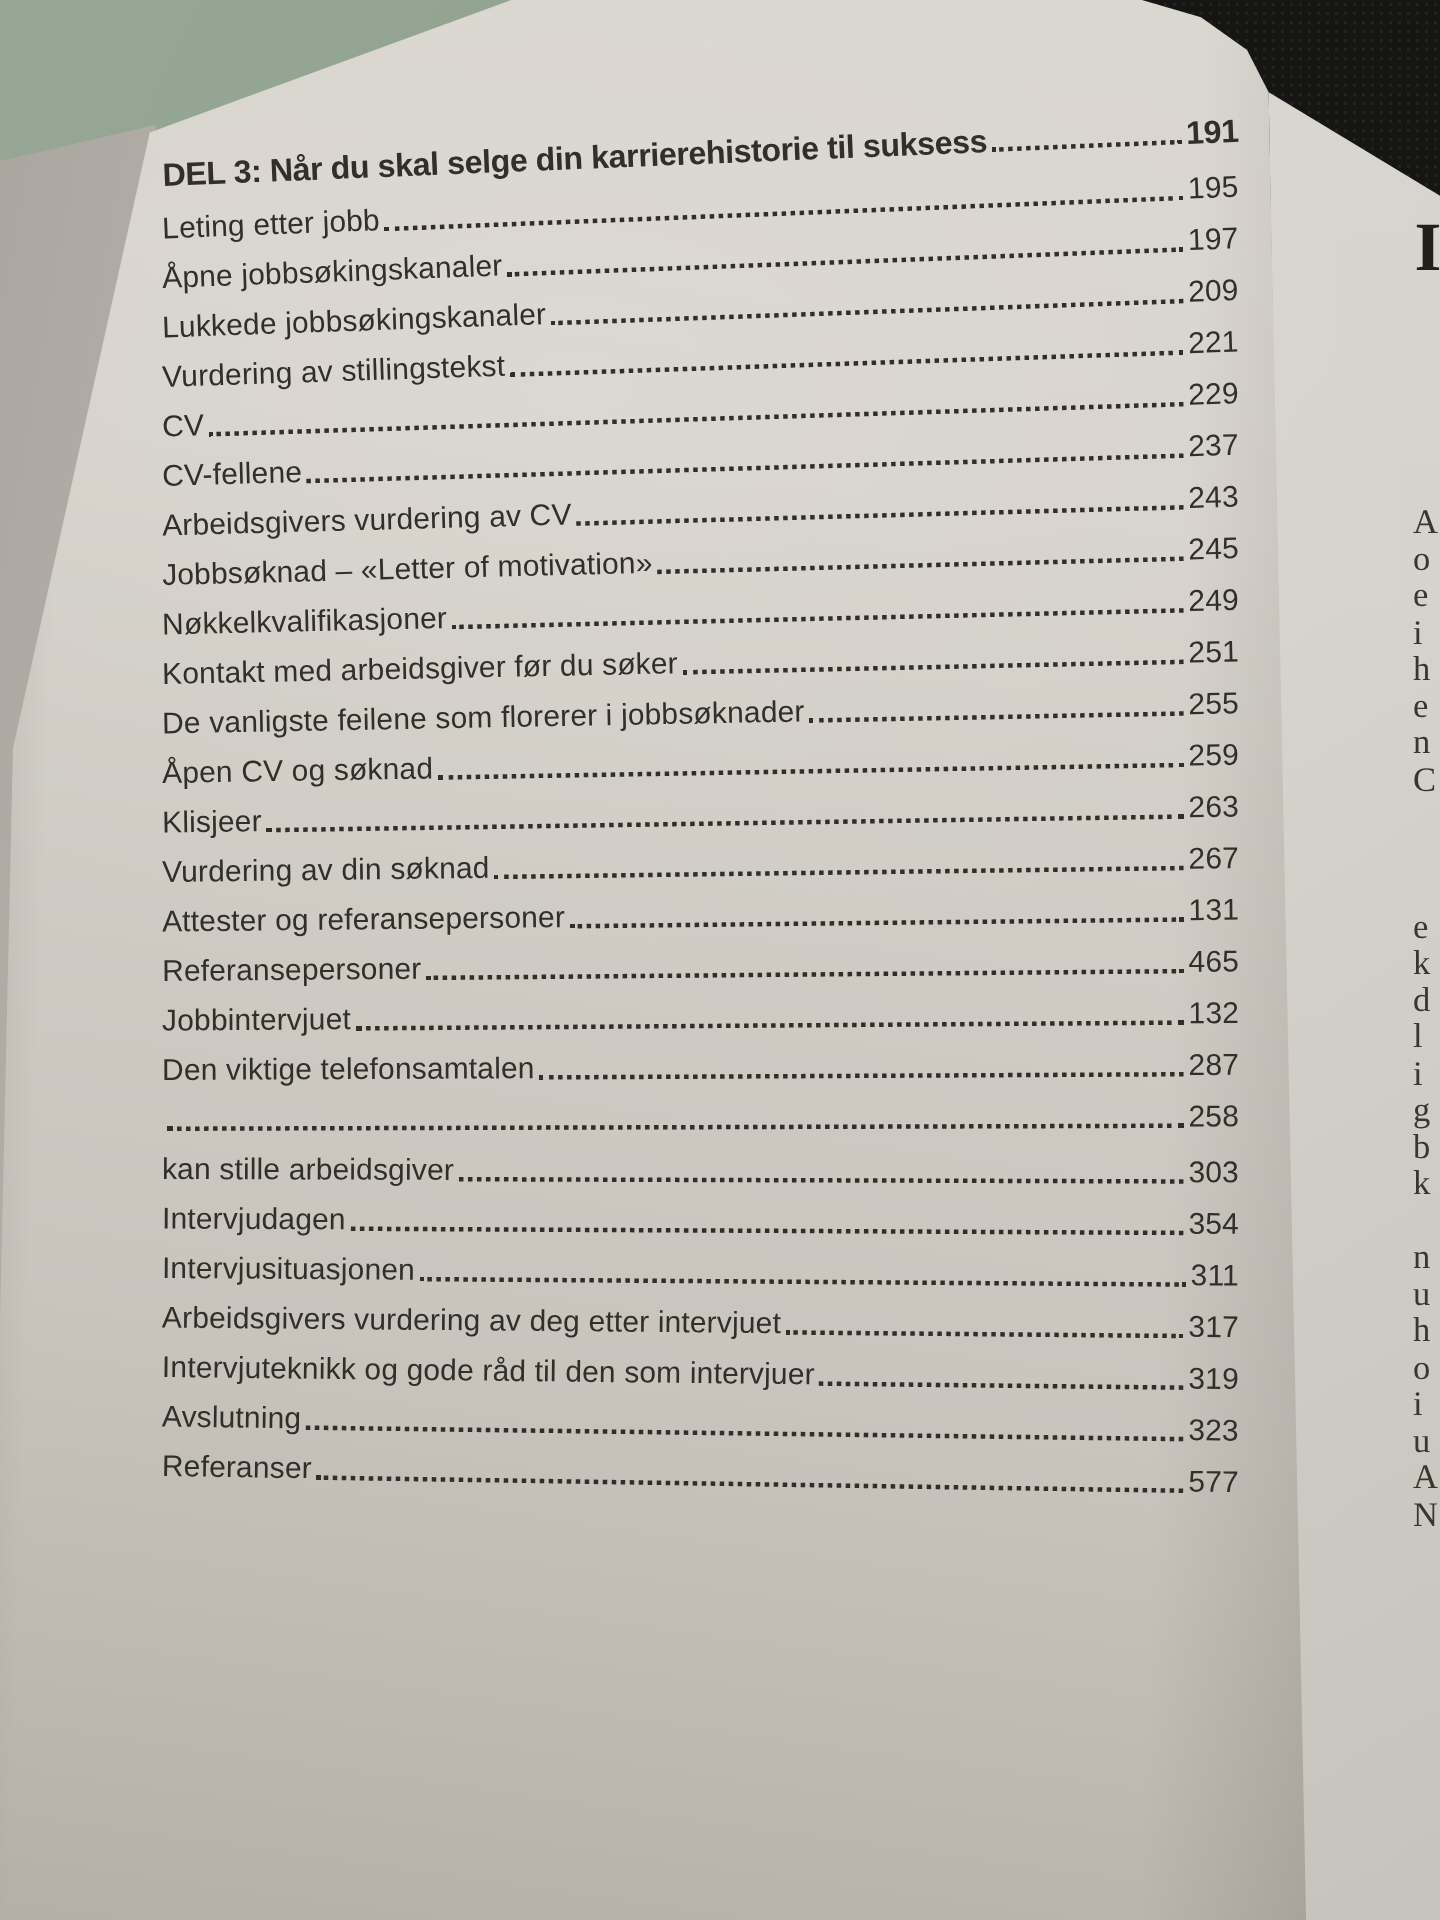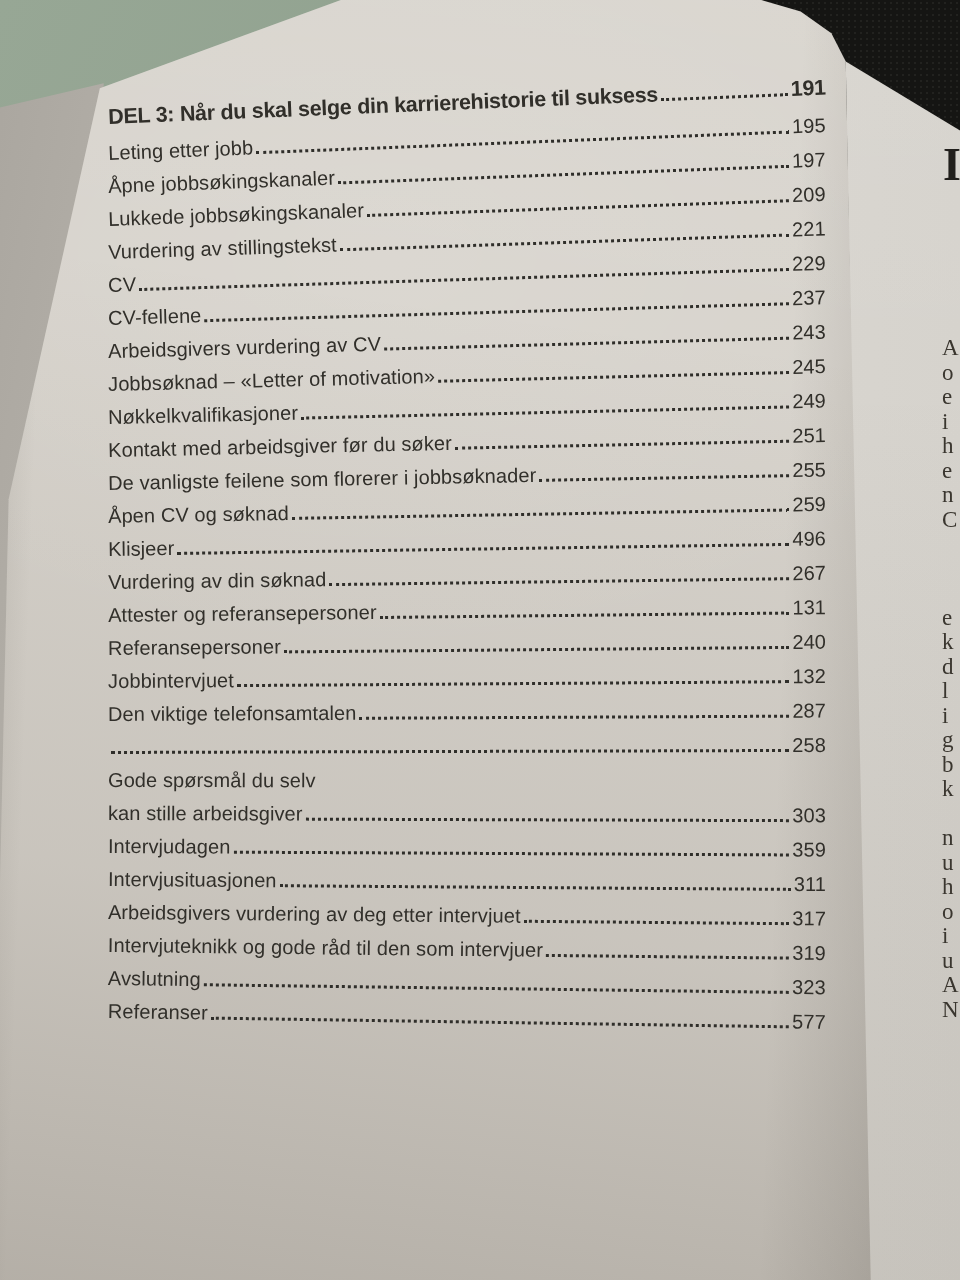--- a/index.html
+++ b/index.html
@@ -159,64 +159,60 @@
       <span class="toc-page">255</span>
     </div>
         <div class="toc-row" style="transform: rotate(-0.97deg);">
       <span class="toc-label">Åpen CV og søknad</span>
       <span class="toc-leader"></span>
       <span class="toc-page">259</span>
     </div>
         <div class="toc-row" style="transform: rotate(-0.85deg);">
       <span class="toc-label">Klisjeer</span>
       <span class="toc-leader"></span>
-      <span class="toc-page">496</span>
+      <span class="toc-page">263</span>
     </div>
         <div class="toc-row" style="transform: rotate(-0.74deg);">
       <span class="toc-label">Vurdering av din søknad</span>
       <span class="toc-leader"></span>
       <span class="toc-page">267</span>
     </div>
         <div class="toc-row" style="transform: rotate(-0.63deg);">
       <span class="toc-label">Attester og referansepersoner</span>
       <span class="toc-leader"></span>
       <span class="toc-page">131</span>
     </div>
         <div class="toc-row" style="transform: rotate(-0.51deg);">
       <span class="toc-label">Referansepersoner</span>
       <span class="toc-leader"></span>
-      <span class="toc-page">240</span>
+      <span class="toc-page">465</span>
     </div>
         <div class="toc-row" style="transform: rotate(-0.4deg);">
       <span class="toc-label">Jobbintervjuet</span>
       <span class="toc-leader"></span>
       <span class="toc-page">132</span>
     </div>
         <div class="toc-row" style="transform: rotate(-0.28deg);">
       <span class="toc-label">Den viktige telefonsamtalen</span>
       <span class="toc-leader"></span>
       <span class="toc-page">287</span>
     </div>
         <div class="toc-row" style="transform: rotate(-0.17deg);">
       <span class="toc-leader"></span>
       <span class="toc-page">258</span>
     </div>
-        <div class="toc-row wrap" style="transform: rotate(0.06deg);">
-      <span class="toc-label">Gode spørsmål du selv</span>
-
-    </div>
         <div class="toc-row" style="transform: rotate(0.18deg);">
       <span class="toc-label">kan stille arbeidsgiver</span>
       <span class="toc-leader"></span>
       <span class="toc-page">303</span>
     </div>
         <div class="toc-row" style="transform: rotate(0.29deg);">
       <span class="toc-label">Intervjudagen</span>
       <span class="toc-leader"></span>
-      <span class="toc-page">359</span>
+      <span class="toc-page">354</span>
     </div>
         <div class="toc-row" style="transform: rotate(0.41deg);">
       <span class="toc-label">Intervjusituasjonen</span>
       <span class="toc-leader"></span>
       <span class="toc-page">311</span>
     </div>
         <div class="toc-row" style="transform: rotate(0.52deg);">
       <span class="toc-label">Arbeidsgivers vurdering av deg etter intervjuet</span>
       <span class="toc-leader"></span>
       <span class="toc-page">317</span>

